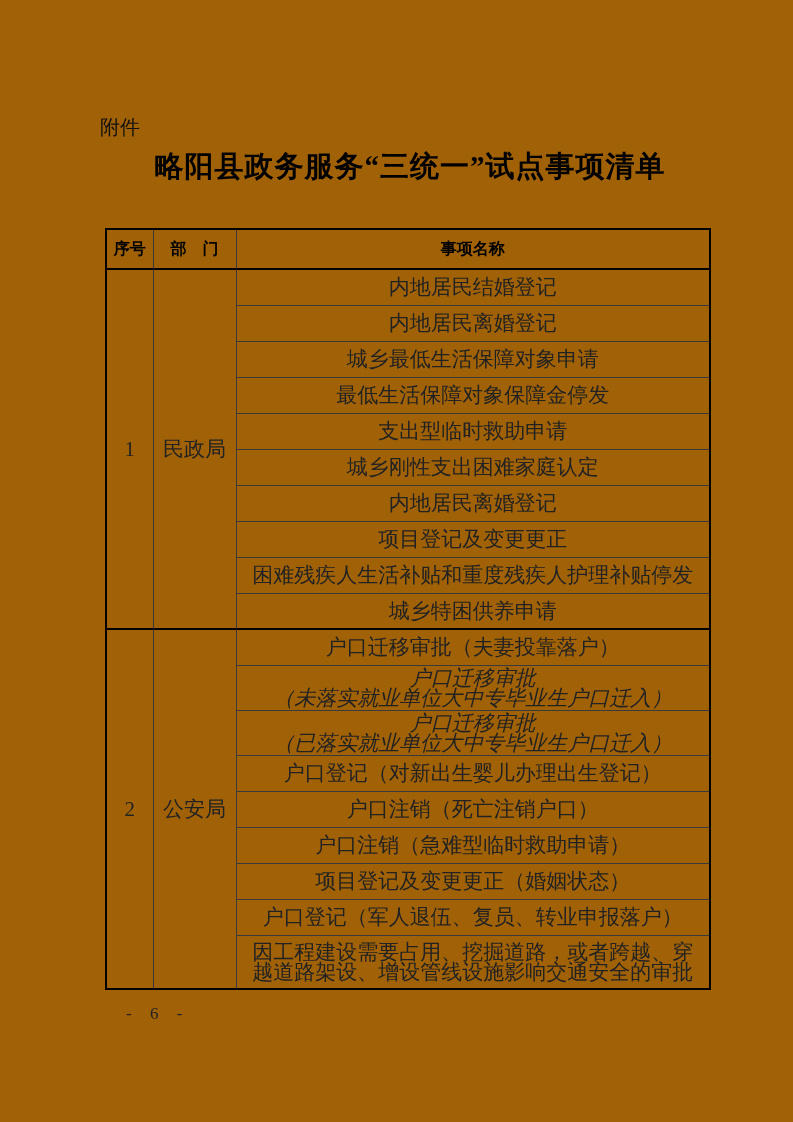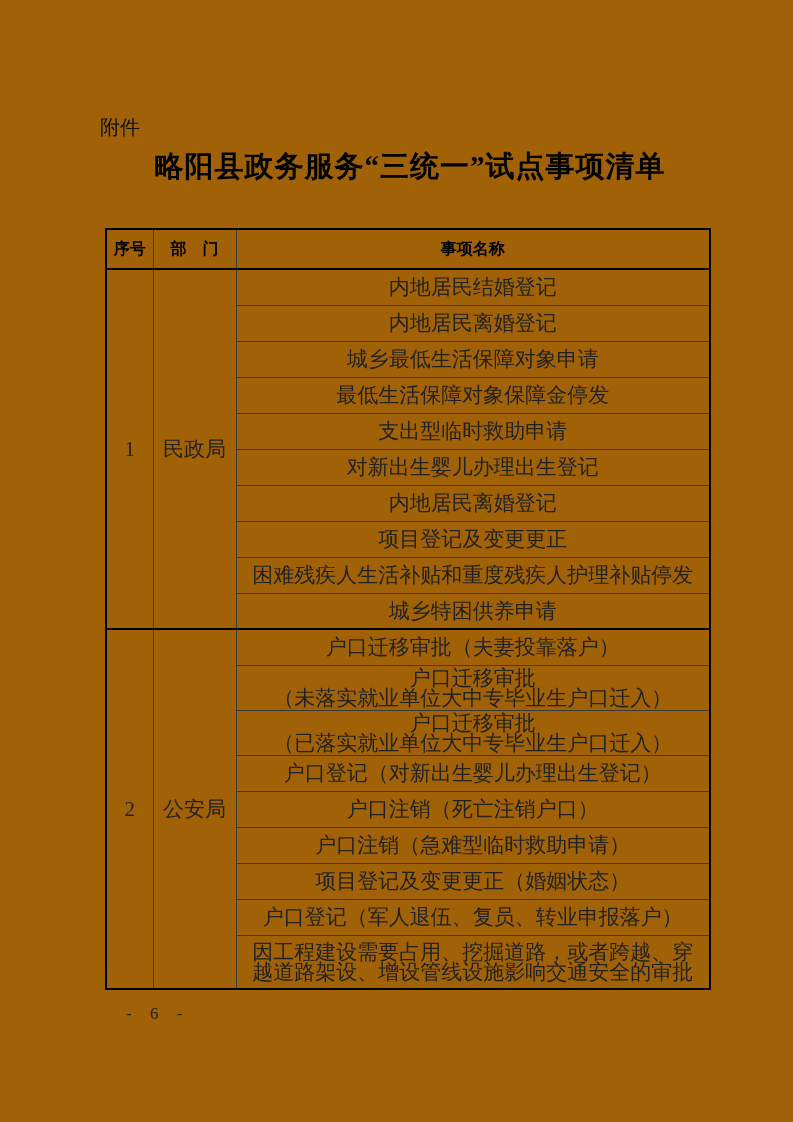--- a/index.html
+++ b/index.html
@@ -71,20 +71,21 @@
   .items-table tbody td {
     font-size: 21px;
     line-height: 20px;
     color: #222;
   }
   .items-table tbody tr {
     height: 36px;
   }
   .items-table tbody tr.two-line {
     height: 43px;
+    font-style: italic;
   }
   .items-table tbody tr.tall {
     height: 54px;
   }
   .items-table tbody tr.group-start td {
     border-top: 2px solid #000;
   }
   .col-index, .col-dept {
     font-size: 15px;
   }
@@ -131,21 +132,21 @@
         <tr>
           <td class="col-item">城乡最低生活保障对象申请</td>
         </tr>
         <tr>
           <td class="col-item">最低生活保障对象保障金停发</td>
         </tr>
         <tr>
           <td class="col-item">支出型临时救助申请</td>
         </tr>
         <tr>
-          <td class="col-item">对新出生婴儿办理出生登记</td>
+          <td class="col-item">城乡刚性支出困难家庭认定</td>
         </tr>
         <tr>
           <td class="col-item">内地居民离婚登记</td>
         </tr>
         <tr>
           <td class="col-item">项目登记及变更更正</td>
         </tr>
         <tr>
           <td class="col-item">困难残疾人生活补贴和重度残疾人护理补贴停发</td>
         </tr>

